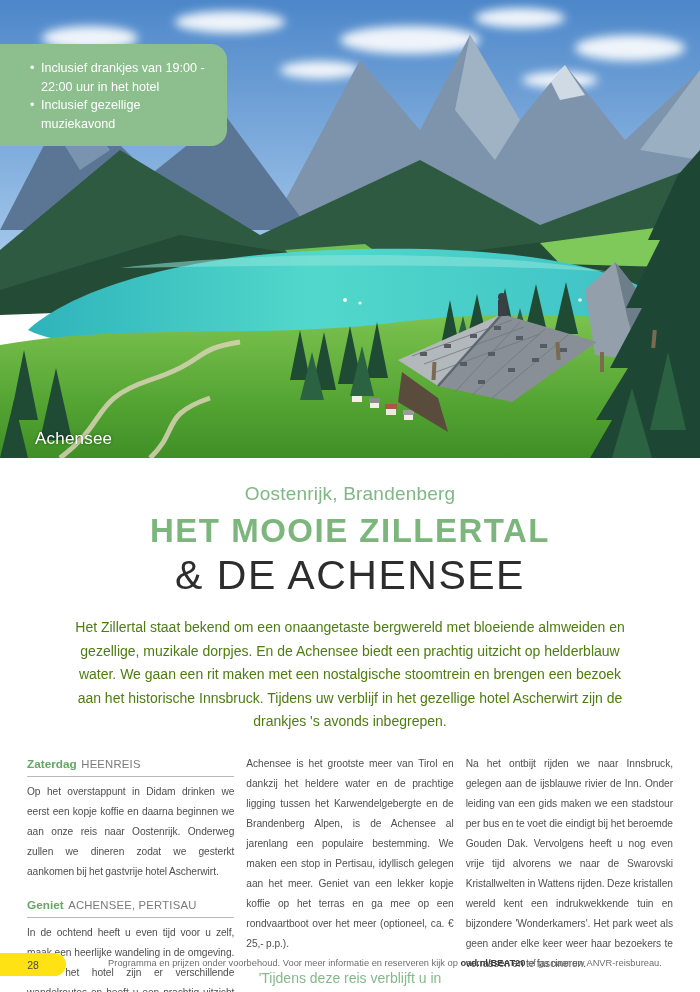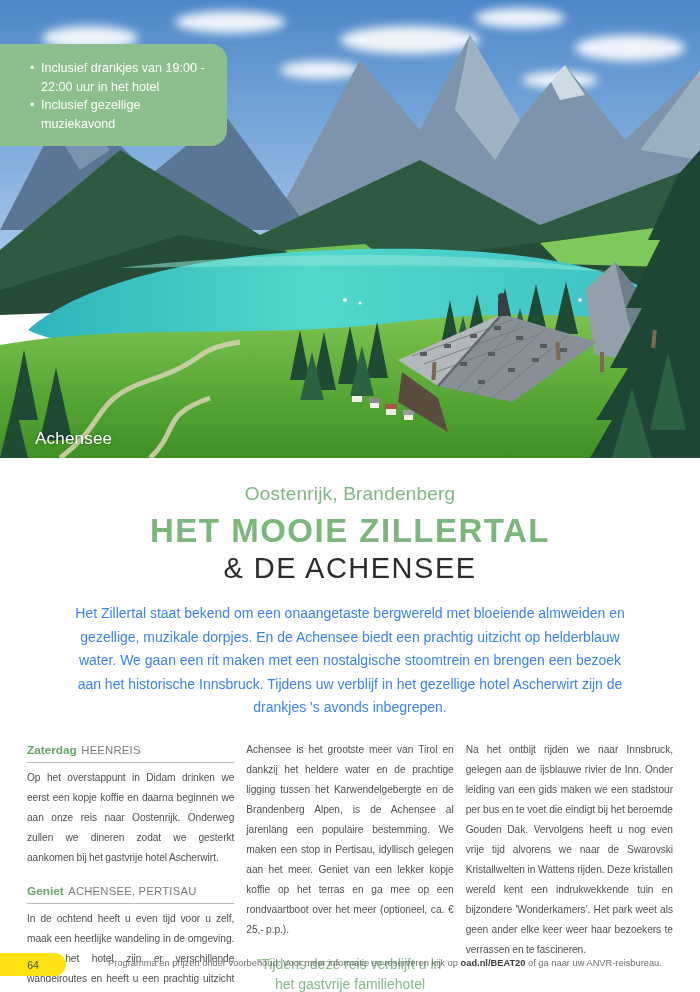--- a/index.html
+++ b/index.html
@@ -21,26 +21,26 @@
 
   .caption {
     position:absolute; left:35px; bottom:9px; color:#ffffff; font-size:17px;
     text-shadow:0 0 3px rgba(0,0,0,.45); letter-spacing:.2px;
   }
 
   
   .header { text-align:center; padding-top:25px; }
   .kicker { color:#7fb884; font-size:19px; letter-spacing:.2px; }
   .title1 { color:#7cb67d; font-size:33px; font-weight:700; letter-spacing:1.5px; margin-top:7px; }
-  .title2 { color:#2d2d2d; font-size:29px; font-weight:400; letter-spacing:1.5px; margin-top:2px; }
+  .title2 { color:#2d2d2d; font-size:41px; font-weight:400; letter-spacing:1.5px; margin-top:2px; }
 
   
   .intro {
     width:566px; margin:17px auto 0; text-align:center;
-    color:#3b82f6; font-size:14px; line-height:23.5px;
+    color:#4d7c0f; font-size:14px; line-height:23.5px;
   }
 
   
   .columns { display:flex; gap:12px; padding:0 27px; margin-top:20px; }
   .col { flex:1 1 0; min-width:0; }
 
   .sec-head { border-bottom:1px solid #b9b9b9; padding-bottom:4px; margin-bottom:5px; }
   .day { color:#64a866; font-weight:700; font-size:11.8px; }
   .sec-title { color:#7b7b7b; font-size:11.3px; letter-spacing:.2px; }
   .body-txt {
@@ -259,20 +259,20 @@
     <div class="col">
       <div class="sec">
         <p class="body-txt">Na het ontbijt rijden we naar Innsbruck, gelegen aan de ijsblauwe rivier de Inn. Onder leiding van een gids maken we een stadstour per bus en te voet die eindigt bij het beroemde Gouden Dak. Vervolgens heeft u nog even vrije tijd alvorens we naar de Swarovski Kristallwelten in Wattens rijden. Deze kristallen wereld kent een indrukwekkende tuin en bijzondere 'Wonderkamers'. Het park weet als geen ander elke keer weer haar bezoekers te verrassen en te fascineren.</p>
       </div>
     </div>
 
   </div>
 
   <div class="footer">
     <div class="page-pill">
-      <span>64</span>
+      <span>28</span>
     </div>
     <div class="foot-note">
       <span>Programma en prijzen onder voorbehoud. Voor meer informatie en reserveren kijk op </span><b>oad.nl/BEAT20</b><span> of ga naar uw ANVR-reisbureau.</span>
     </div>
   </div>
 
 </div>
 
 </body></html>

